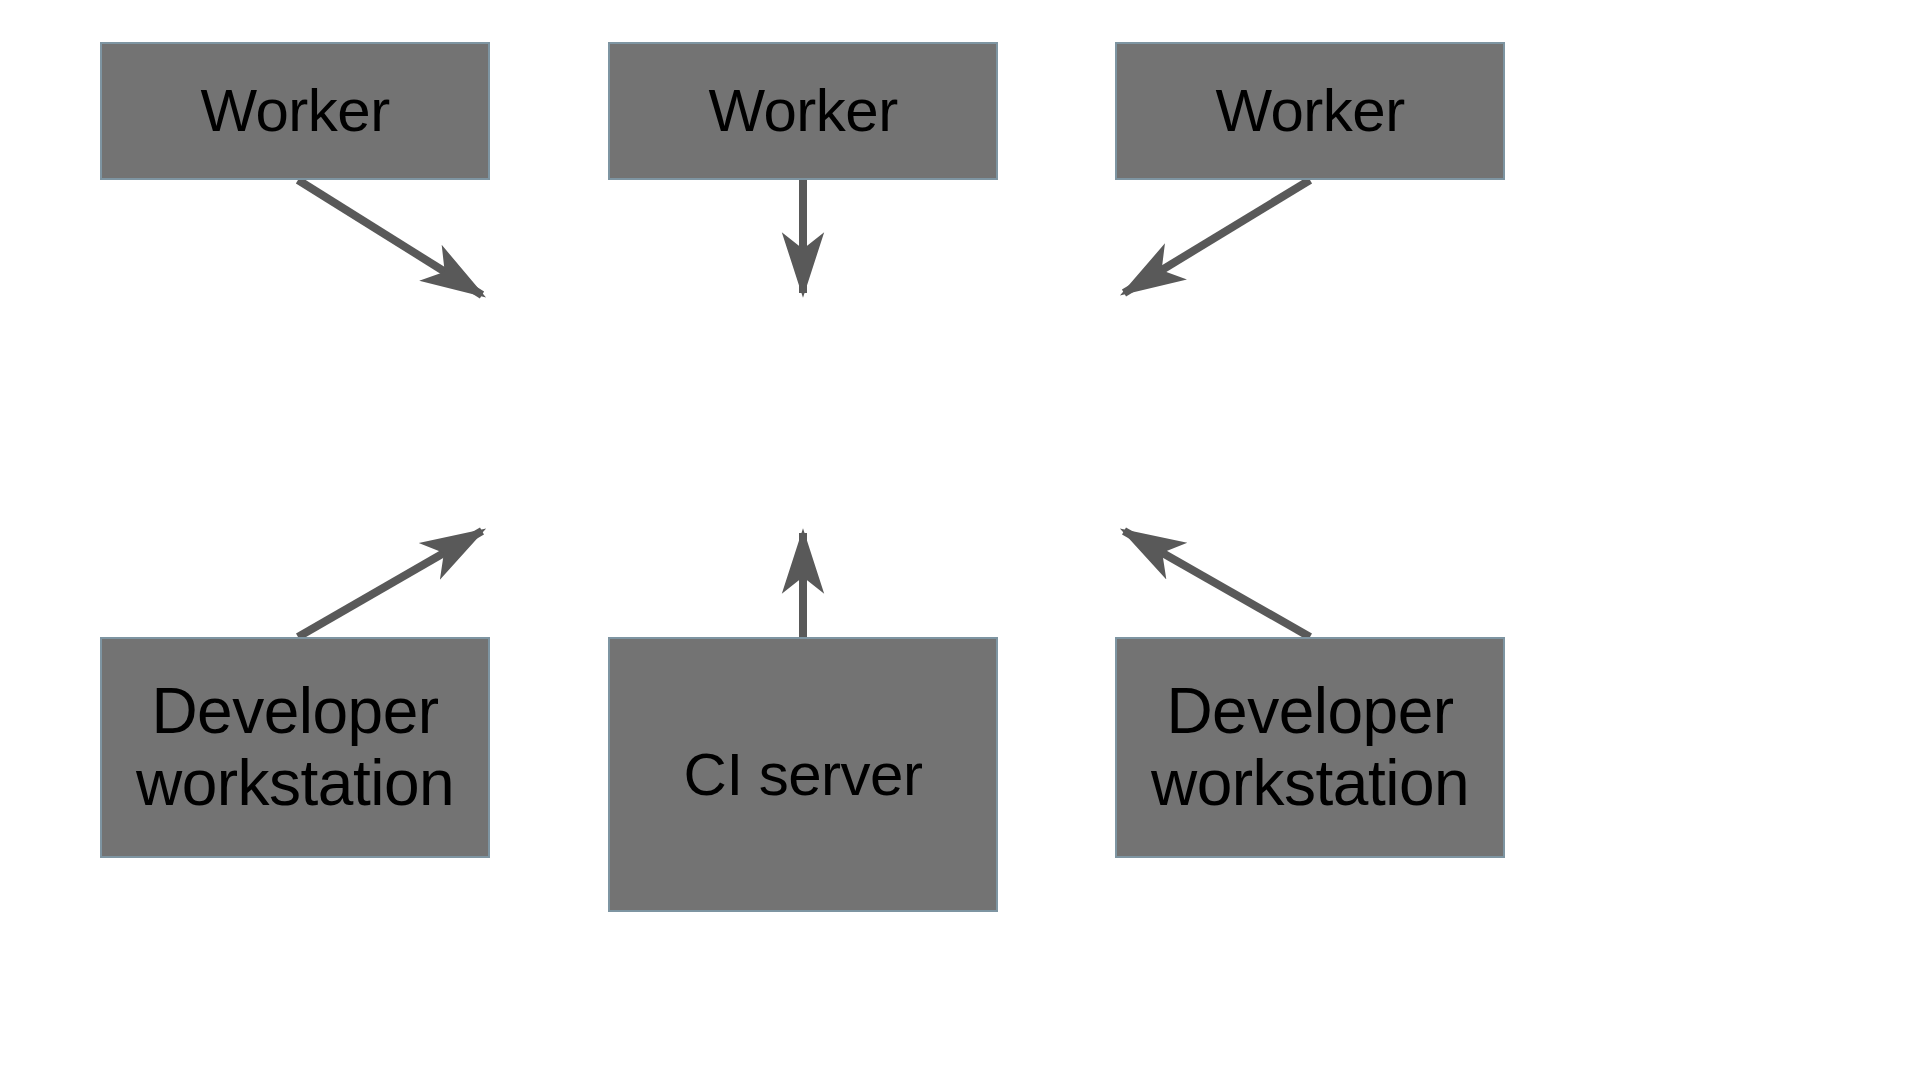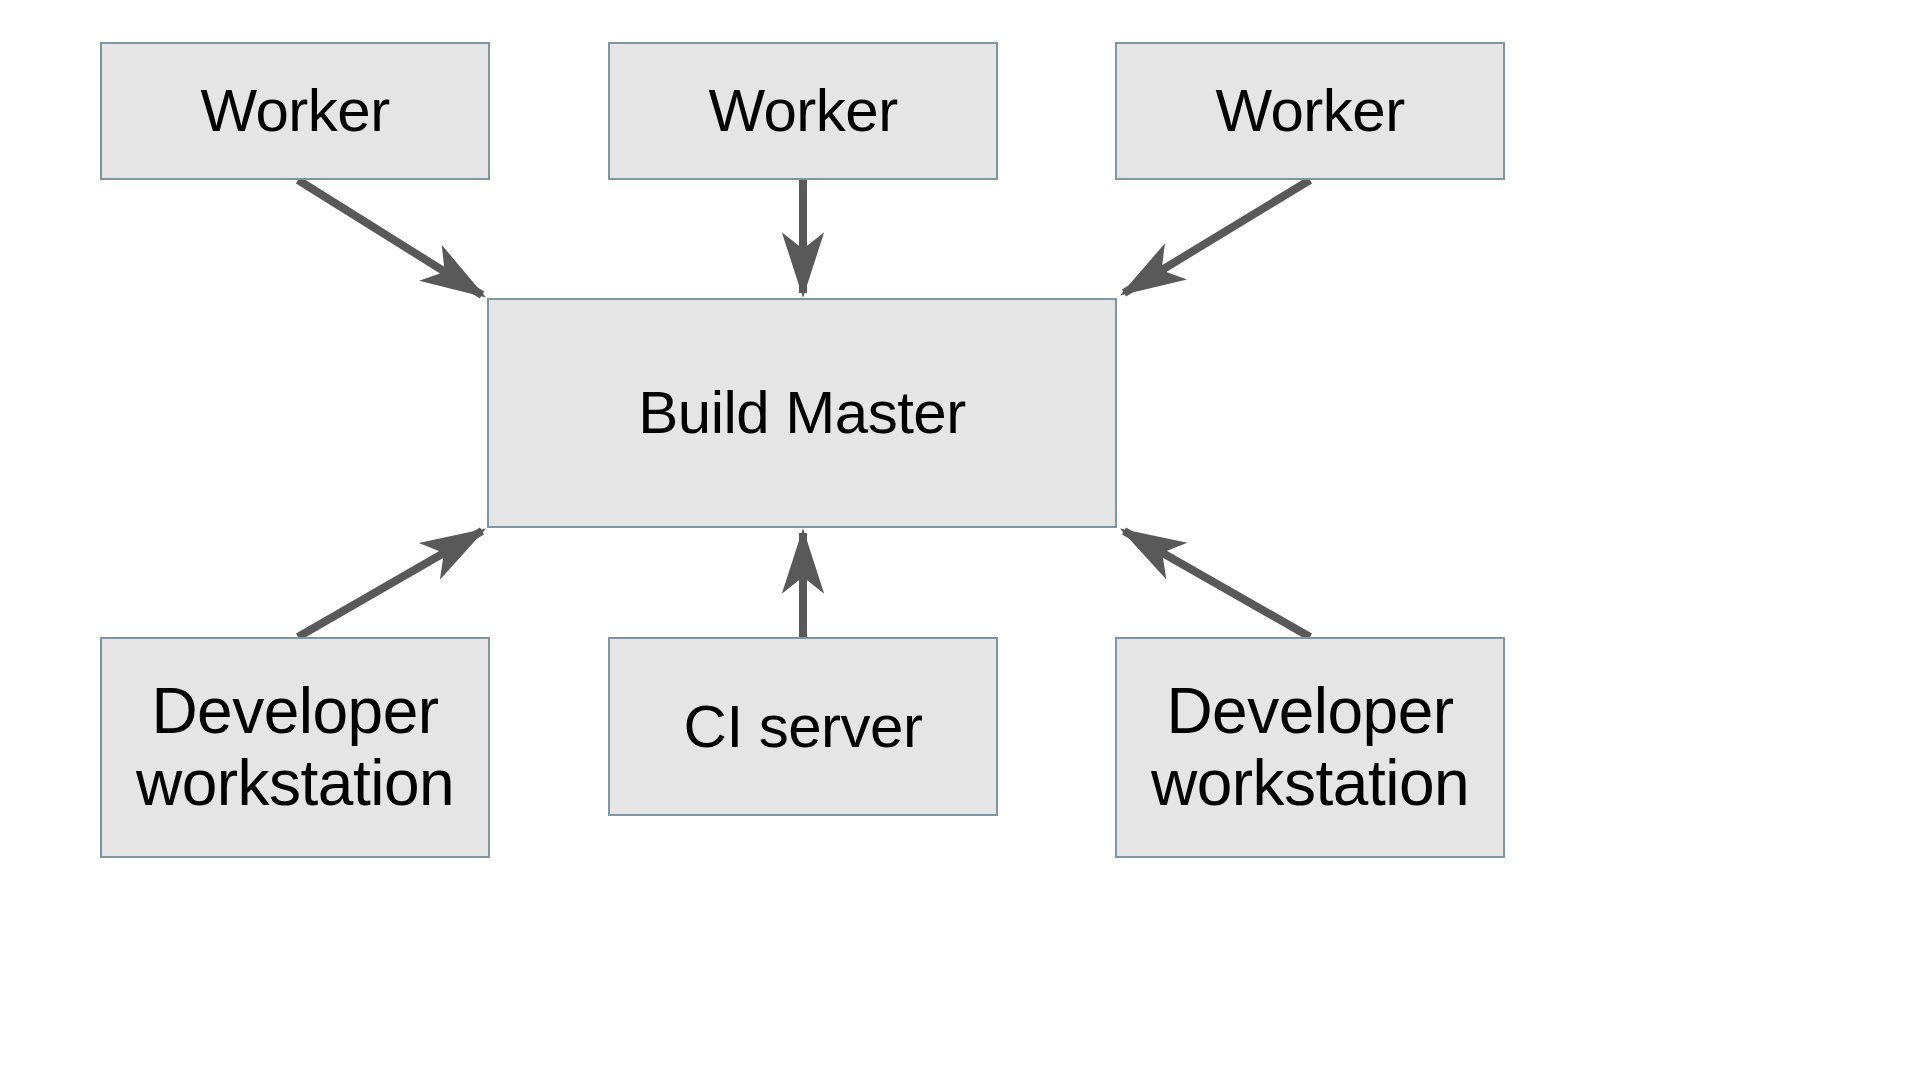--- a/index.html
+++ b/index.html
@@ -21,21 +21,21 @@
     position: absolute;
     left: 0;
     top: 0;
     width: 1910px;
     height: 1090px;
     pointer-events: none;
   }
   .node {
     position: absolute;
     box-sizing: border-box;
-    background: #e5e5e5;
+    background: #737373;
     border: 2px solid #7e95a2;
     display: flex;
     align-items: center;
     justify-content: center;
     text-align: center;
     color: #000000;
     font-family: "Liberation Sans", sans-serif;
     font-weight: 400;
     line-height: 1.12;
     letter-spacing: -0.5px;
@@ -76,30 +76,27 @@
   </div>
 
   <div class="node node-worker" style="left:608px; top:42px; width:390px; height:138px;">
     <span class="node-label">Worker</span>
   </div>
 
   <div class="node node-worker" style="left:1115px; top:42px; width:390px; height:138px;">
     <span class="node-label">Worker</span>
   </div>
 
-  <div class="node node-master" style="left:487px; top:298px; width:630px; height:230px;">
-    <span class="node-label">Build Master</span>
-  </div>
 
   <div class="node node-dev" style="left:100px; top:637px; width:390px; height:221px;">
     <span class="node-label">Developer
 workstation</span>
   </div>
 
-  <div class="node node-ci" style="left:608px; top:637px; width:390px; height:179px;">
+  <div class="node node-ci" style="left:608px; top:637px; width:390px; height:275px;">
     <span class="node-label">CI server</span>
   </div>
 
   <div class="node node-dev" style="left:1115px; top:637px; width:390px; height:221px;">
     <span class="node-label">Developer
 workstation</span>
   </div>
 
 </div>
 

